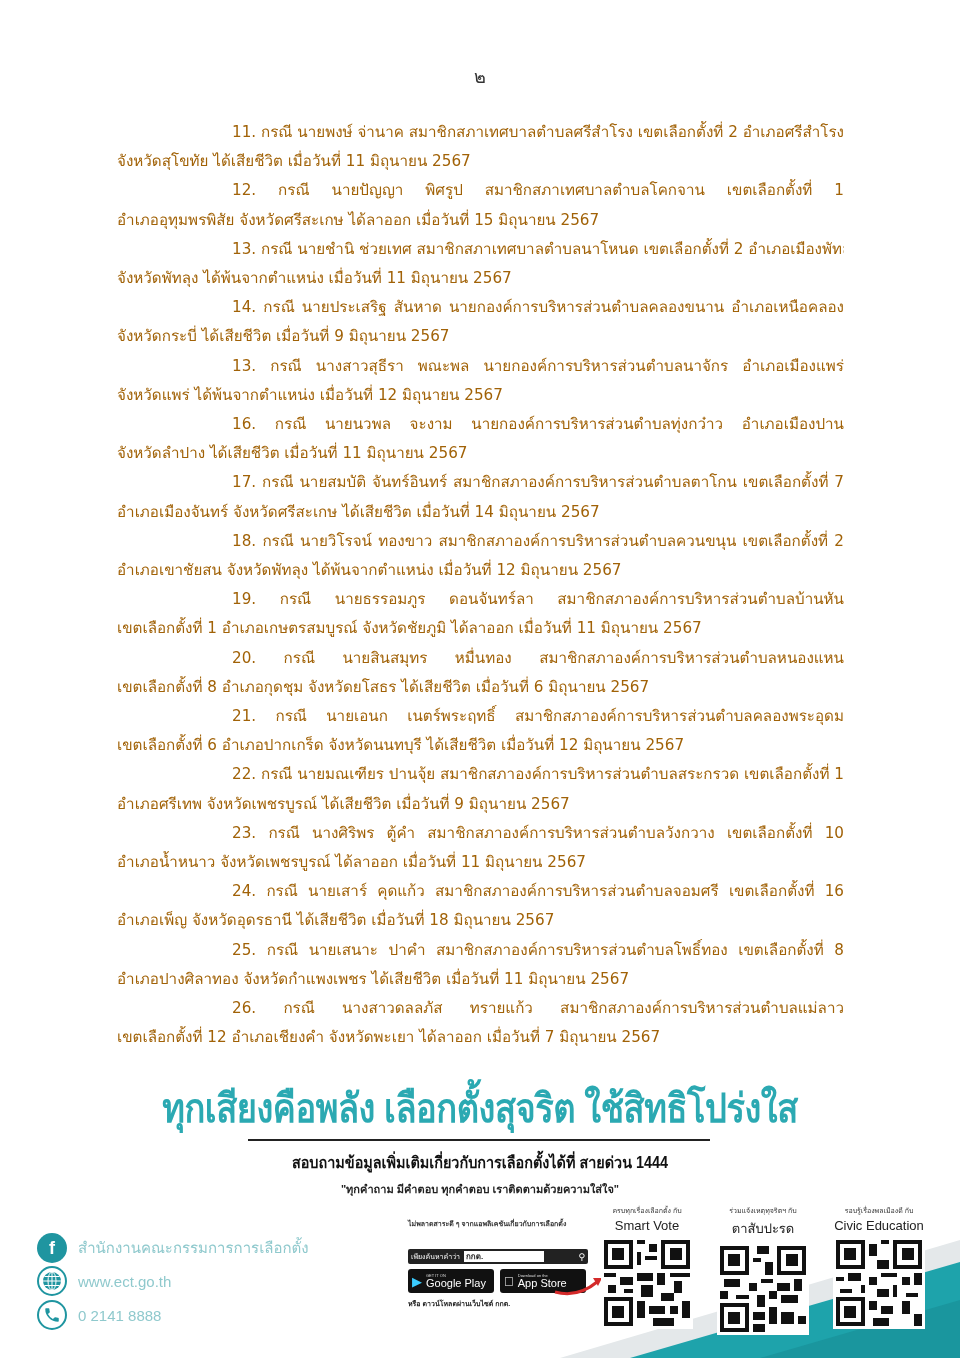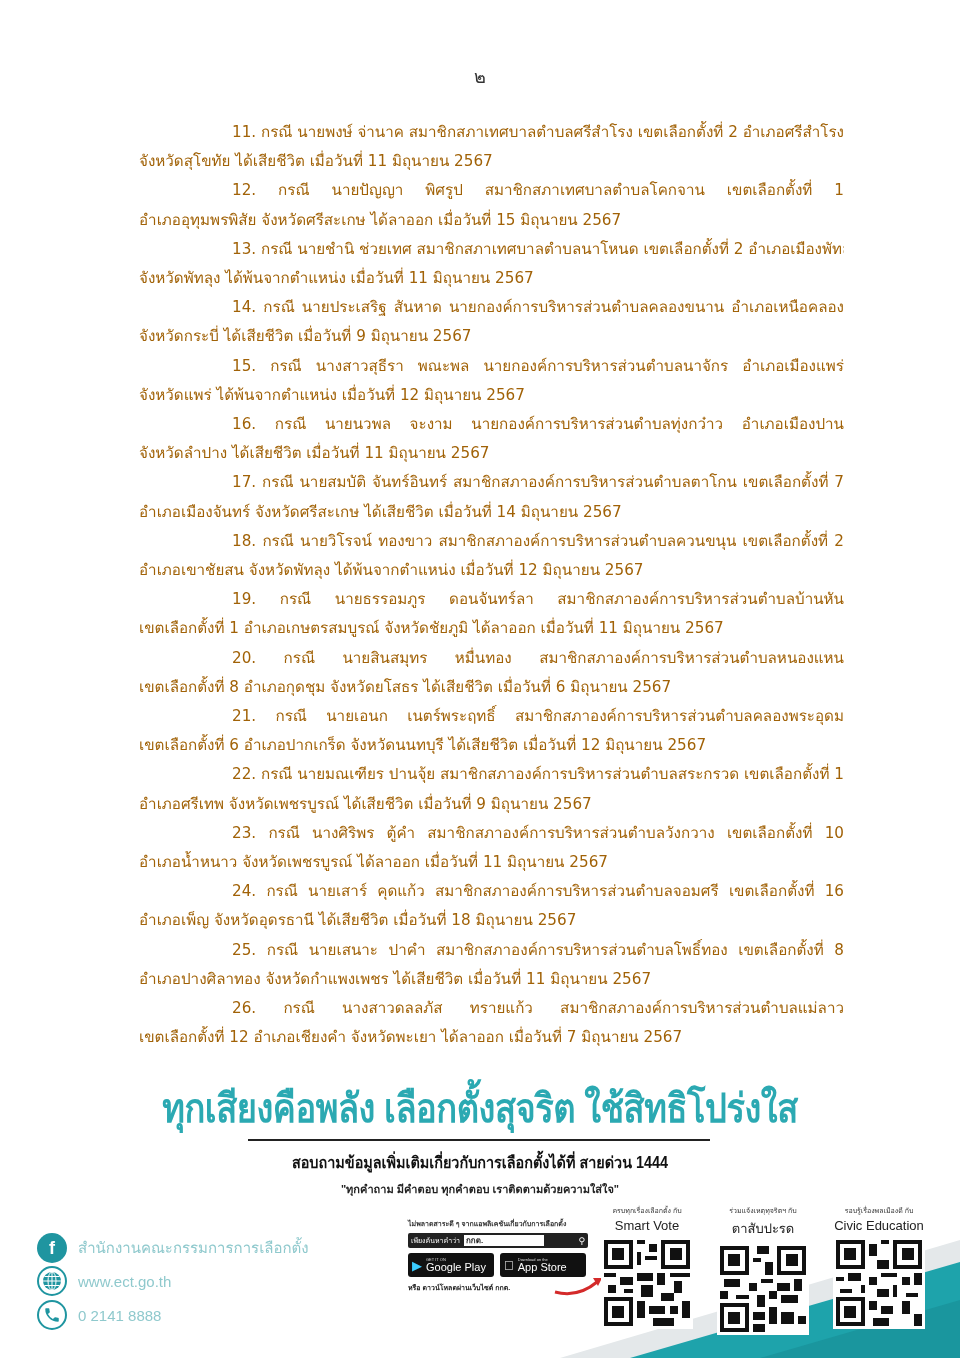--- a/index.html
+++ b/index.html
@@ -9,21 +9,21 @@
   .page-number {
     position: absolute; top: 62px; left: 0; width: 960px; text-align: center;
     font-family: "DejaVu Serif", serif; font-size: 18px; color: #333;
   }
 
   .content {
     position: absolute; top: 118px; left: 117px; width: 727px;
   }
   .item { font-size: 15.2px; line-height: 29.2px; color: #a16207; text-align: justify; text-align-last: justify; }
   .item .line1 { display: block; padding-left: 115px; text-align: justify; text-align-last: justify; white-space: nowrap; overflow: hidden; }
-  .item .line2 { display: block; text-align: left; text-align-last: left; white-space: nowrap; margin-left: 22px; }
+  .item .line2 { display: block; text-align: left; text-align-last: left; white-space: nowrap; }
 
   .slogan {
     position: absolute; top: 1076px; left: 0; width: 960px; text-align: center;
     font-family: "Liberation Sans", sans-serif; font-weight: bold;
     font-size: 40px; color: #2ba9b2; letter-spacing: -0.5px; transform: scaleX(0.86);
   }
   .slogan-rule {
     position: absolute; top: 1139px; left: 248px; width: 462px; height: 2px; background: #222;
   }
   .inquiry {
@@ -40,21 +40,21 @@
   .contact .ic {
     width: 30px; height: 30px; border-radius: 50%; display: flex; align-items: center; justify-content: center;
   }
   .contact .txt { margin-left: 11px; font-family: "Liberation Sans", sans-serif; font-size: 15px; color: #8fc9cd; }
   .ic-fb { background: #1f95a0; color: #fff; font-weight: bold; font-size: 18px; font-family: "Liberation Sans", sans-serif; }
   .ic-outline { border: 2px solid #1f95a0; background: #fff; }
 
   .app-box { position: absolute; left: 408px; top: 1218px; width: 180px; }
   .app-caption { font-family: "Liberation Sans", sans-serif; font-size: 7px; color: #333; font-weight: bold; white-space: nowrap; }
   .search-bar {
-    margin-top: 4px; height: 15px; background: #222; border-radius: 2px; display: flex; align-items: center; padding: 0 3px;
+    margin-top: 20px; height: 15px; background: #222; border-radius: 2px; display: flex; align-items: center; padding: 0 3px;
   }
   .search-bar .lbl { font-family: "Liberation Sans", sans-serif; font-size: 7px; color: #fff; white-space: nowrap; }
   .search-bar .fld { margin-left: 4px; background: #fff; height: 11px; width: 80px; font-size: 8px; line-height: 11px; padding-left: 2px; font-weight: bold; color: #222; font-family: "Liberation Sans", sans-serif; }
   .search-bar .mag { margin-left: auto; color: #fff; font-size: 9px; }
   .stores { display: flex; gap: 6px; margin-top: 5px; }
   .store {
     background: #111; color: #fff; border-radius: 3px; height: 24px; width: 86px; display: flex; align-items: center; padding-left: 4px;
     font-family: "Liberation Sans", sans-serif;
   }
   .store .glyph { font-size: 13px; margin-right: 4px; }
@@ -87,21 +87,21 @@
     </div>
   <div class="item">
       <span class="line1">13. กรณี นายชำนิ ช่วยเทศ สมาชิกสภาเทศบาลตำบลนาโหนด เขตเลือกตั้งที่ 2 อำเภอเมืองพัทลุง</span>
       <span class="line2">จังหวัดพัทลุง ได้พ้นจากตำแหน่ง เมื่อวันที่ 11 มิถุนายน 2567</span>
     </div>
   <div class="item">
       <span class="line1">14. กรณี นายประเสริฐ สันหาด นายกองค์การบริหารส่วนตำบลคลองขนาน อำเภอเหนือคลอง</span>
       <span class="line2">จังหวัดกระบี่ ได้เสียชีวิต เมื่อวันที่ 9 มิถุนายน 2567</span>
     </div>
   <div class="item">
-      <span class="line1">15. กรณี นางสาวสุธีรา พณะพล นายกองค์การบริหารส่วนตำบลนาจักร อำเภอเมืองแพร่</span>
+      <span class="line1">13. กรณี นางสาวสุธีรา พณะพล นายกองค์การบริหารส่วนตำบลนาจักร อำเภอเมืองแพร่</span>
       <span class="line2">จังหวัดแพร่ ได้พ้นจากตำแหน่ง เมื่อวันที่ 12 มิถุนายน 2567</span>
     </div>
   <div class="item">
       <span class="line1">16. กรณี นายนวพล จะงาม นายกองค์การบริหารส่วนตำบลทุ่งกว๋าว อำเภอเมืองปาน</span>
       <span class="line2">จังหวัดลำปาง ได้เสียชีวิต เมื่อวันที่ 11 มิถุนายน 2567</span>
     </div>
   <div class="item">
       <span class="line1">17. กรณี นายสมบัติ จันทร์อินทร์ สมาชิกสภาองค์การบริหารส่วนตำบลตาโกน เขตเลือกตั้งที่ 7</span>
       <span class="line2">อำเภอเมืองจันทร์ จังหวัดศรีสะเกษ ได้เสียชีวิต เมื่อวันที่ 14 มิถุนายน 2567</span>
     </div>

